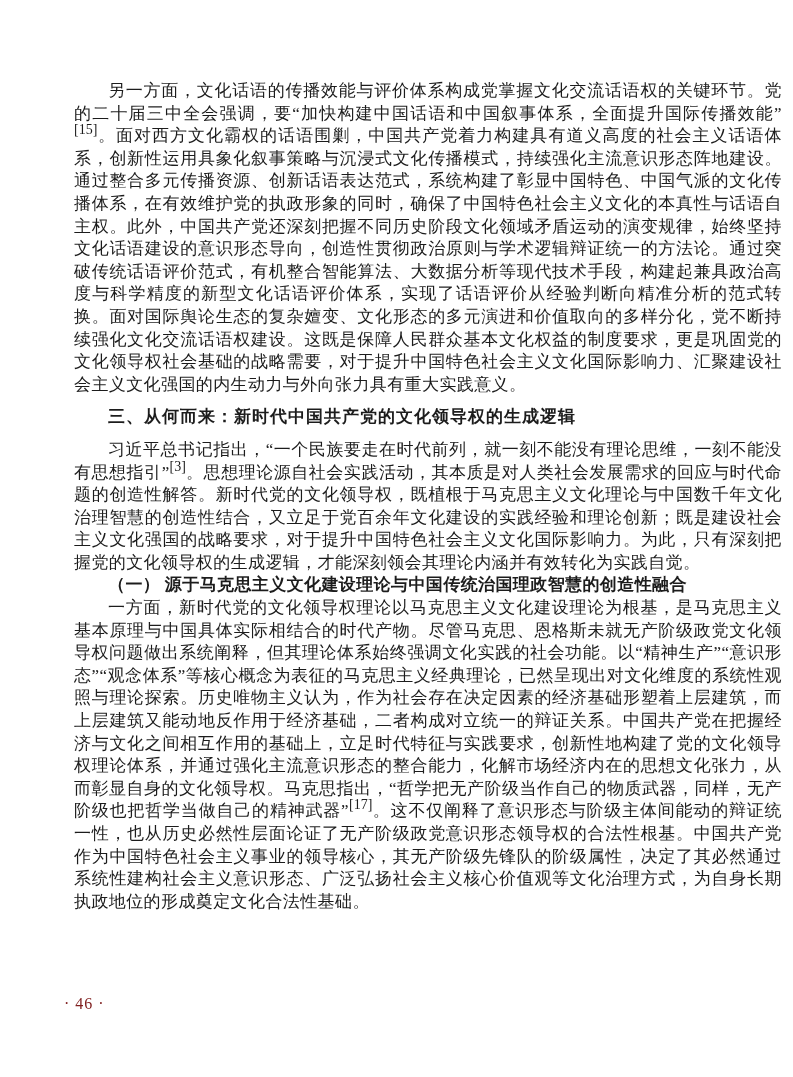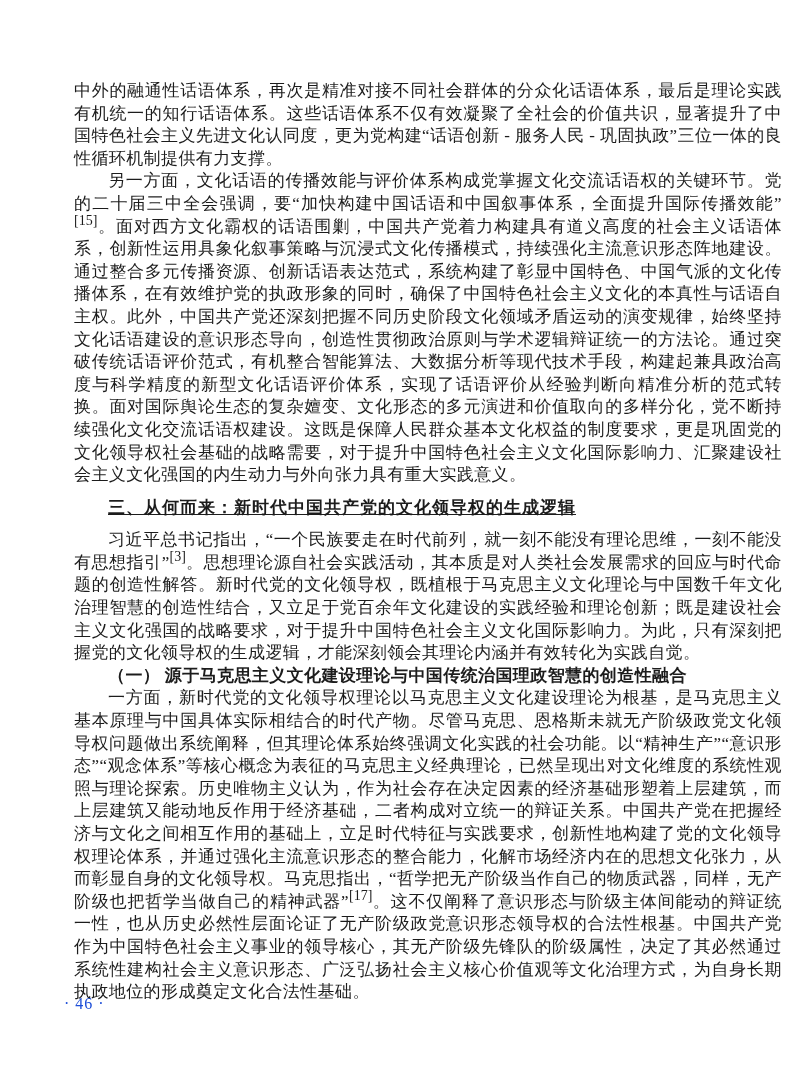--- a/index.html
+++ b/index.html
@@ -34,49 +34,47 @@
     text-indent: 0;
   }
   .section-heading {
     font-family: "Liberation Sans", "DejaVu Sans", sans-serif;
     font-weight: 700;
     font-size: 17px;
     line-height: 22.6px;
     letter-spacing: 1px;
     margin: 10px 0 10px 0;
     text-indent: 2em;
-    text-decoration: underline;
   }
   .subsection-heading {
     margin: 0;
     text-indent: 2em;
     font-weight: 700;
   }
   sup.ref {
     font-size: 14px;
     line-height: 0;
     vertical-align: super;
     letter-spacing: 0;
   }
   .footer-pagenum {
     position: absolute;
     left: 64px;
     top: 995px;
     font-size: 16px;
     letter-spacing: 1px;
-    color: #1d4ed8;
+    color: #7f1d1d;
   }
 </style>
 </head>
 <body>
 
 <div class="page">
   <div class="text-block">
 
-    <p class="para no-indent">中外的融通性话语体系，再次是精准对接不同社会群体的分众化话语体系，最后是理论实践有机统一的知行话语体系。这些话语体系不仅有效凝聚了全社会的价值共识，显著提升了中国特色社会主义先进文化认同度，更为党构建“话语创新 - 服务人民 - 巩固执政”三位一体的良性循环机制提供有力支撑。</p>
 
     <p class="para"><span>另一方面，文化话语的传播效能与评价体系构成党掌握文化交流话语权的关键环节。党的二十届三中全会强调，要“加快构建中国话语和中国叙事体系，全面提升国际传播效能”</span><sup class="ref">[15]</sup><span>。面对西方文化霸权的话语围剿，中国共产党着力构建具有道义高度的社会主义话语体系，创新性运用具象化叙事策略与沉浸式文化传播模式，持续强化主流意识形态阵地建设。通过整合多元传播资源、创新话语表达范式，系统构建了彰显中国特色、中国气派的文化传播体系，在有效维护党的执政形象的同时，确保了中国特色社会主义文化的本真性与话语自主权。此外，中国共产党还深刻把握不同历史阶段文化领域矛盾运动的演变规律，始终坚持文化话语建设的意识形态导向，创造性贯彻政治原则与学术逻辑辩证统一的方法论。通过突破传统话语评价范式，有机整合智能算法、大数据分析等现代技术手段，构建起兼具政治高度与科学精度的新型文化话语评价体系，实现了话语评价从经验判断向精准分析的范式转换。面对国际舆论生态的复杂嬗变、文化形态的多元演进和价值取向的多样分化，党不断持续强化文化交流话语权建设。这既是保障人民群众基本文化权益的制度要求，更是巩固党的文化领导权社会基础的战略需要，对于提升中国特色社会主义文化国际影响力、汇聚建设社会主义文化强国的内生动力与外向张力具有重大实践意义。</span></p>
 
     <h2 class="section-heading">三、从何而来：新时代中国共产党的文化领导权的生成逻辑</h2>
 
     <p class="para"><span>习近平总书记指出，“一个民族要走在时代前列，就一刻不能没有理论思维，一刻不能没有思想指引”</span><sup class="ref">[3]</sup><span>。思想理论源自社会实践活动，其本质是对人类社会发展需求的回应与时代命题的创造性解答。新时代党的文化领导权，既植根于马克思主义文化理论与中国数千年文化治理智慧的创造性结合，又立足于党百余年文化建设的实践经验和理论创新；既是建设社会主义文化强国的战略要求，对于提升中国特色社会主义文化国际影响力。为此，只有深刻把握党的文化领导权的生成逻辑，才能深刻领会其理论内涵并有效转化为实践自觉。</span></p>
 
     <p class="para subsection-heading">（一） 源于马克思主义文化建设理论与中国传统治国理政智慧的创造性融合</p>
 
 

